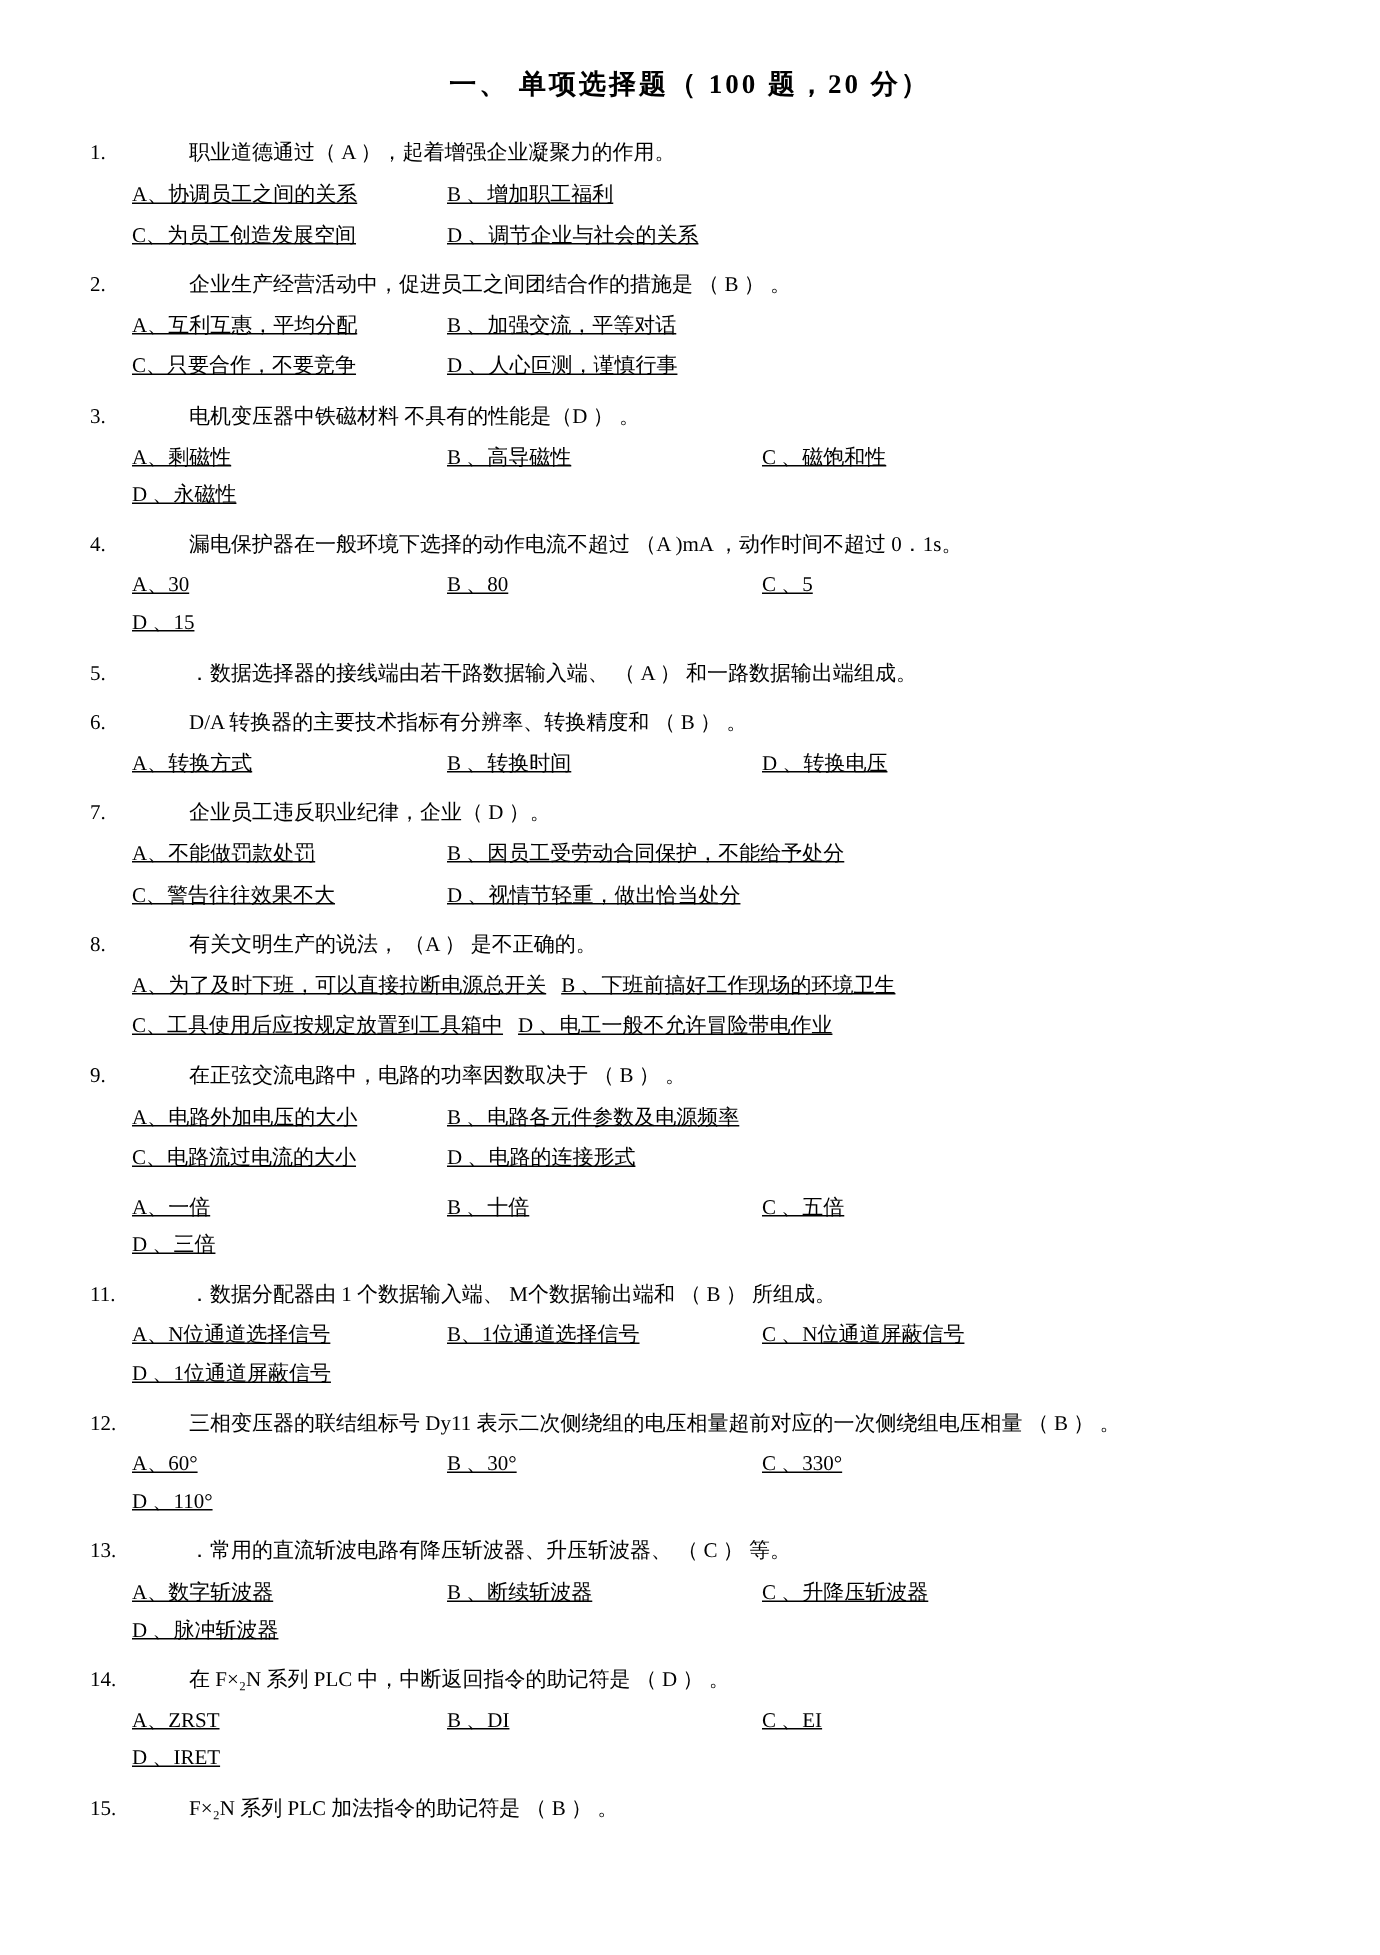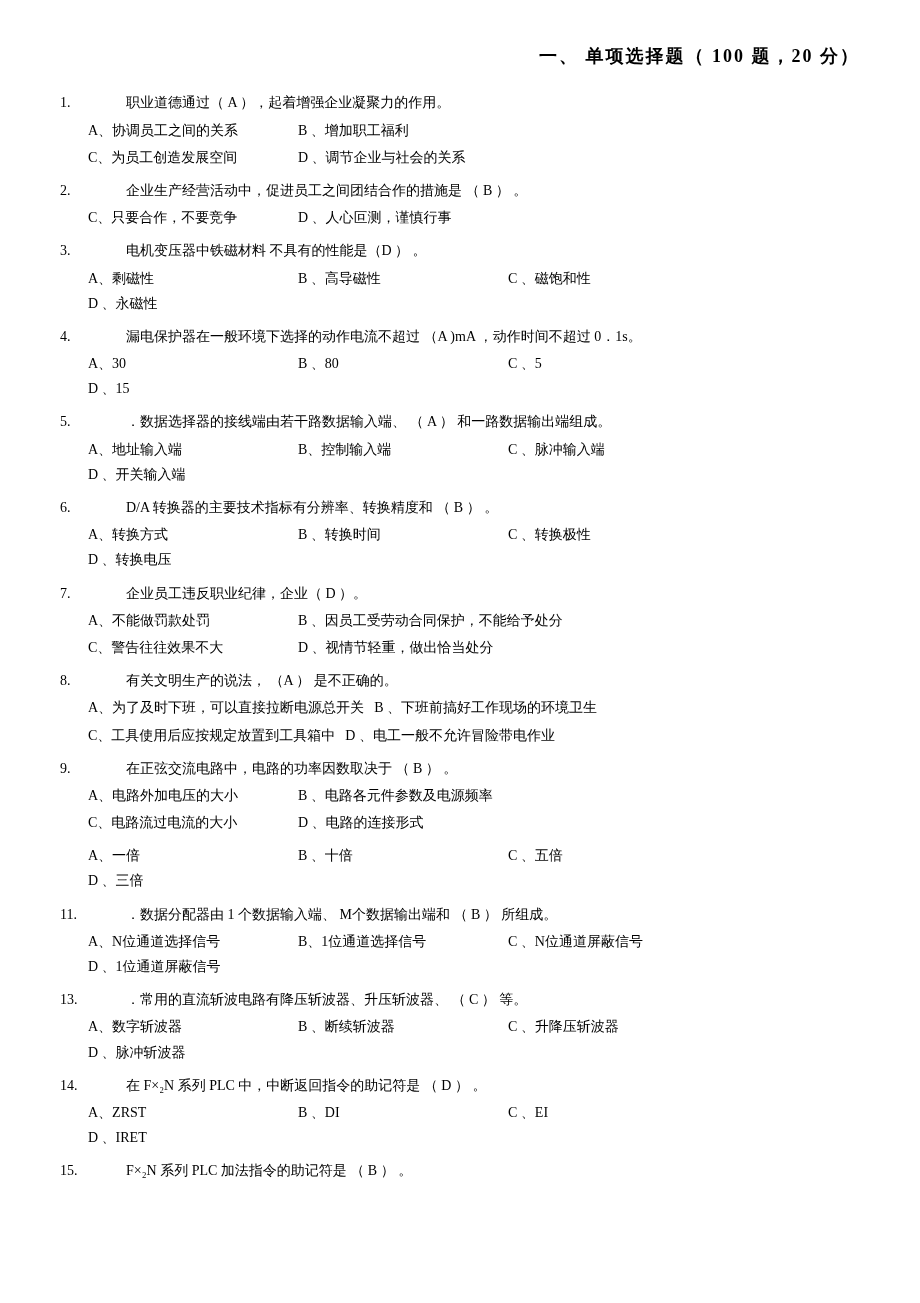--- a/index.html
+++ b/index.html
@@ -9,21 +9,21 @@
       font-size: 14px;
       color: #000;
       width: 920px;
       min-height: 1303px;
       padding: 40px 60px 60px 60px;
       line-height: 1.8;
     }
     .page-title {
       font-size: 18px;
       font-weight: bold;
-      text-align: right;
+      text-align: center;
       margin-bottom: 18px;
       letter-spacing: 2px;
     }
     .question-block {
       margin-bottom: 8px;
     }
     .question-line {
       display: flex;
       align-items: baseline;
       flex-wrap: wrap;
@@ -41,20 +41,21 @@
     .options-row {
       display: flex;
       flex-wrap: wrap;
       margin-left: 28px;
       margin-bottom: 2px;
     }
     .option {
       min-width: 200px;
       margin-right: 10px;
       font-size: 14px;
+      text-decoration: underline;
     }
   </style>
 </head>
 <body>
 
 <div class="page-title">一、    单项选择题（ 100 题，20 分）</div>
 
 <div id="questions-container">
     <div class="question-block">
       <div class="question-line">
@@ -69,20 +70,24 @@
         <span class="option">C、为员工创造发展空间</span>
         <span class="option">D  、调节企业与社会的关系</span>
       </div>
     </div>
     <div class="question-block">
       <div class="question-line">
         <span class="q-num">2.</span>
         <span class="q-text">企业生产经营活动中，促进员工之间团结合作的措施是         （ B ）  。</span>
       </div>
       <div class="options-row">
+        <span class="option">A、互利互惠，平均分配</span>
+        <span class="option">B  、加强交流，平等对话</span>
+      </div>
+      <div class="options-row">
         <span class="option">C、只要合作，不要竞争</span>
         <span class="option">D  、人心叵测，谨慎行事</span>
       </div>
     </div>
     <div class="question-block">
       <div class="question-line">
         <span class="q-num">3.</span>
         <span class="q-text">电机变压器中铁磁材料   不具有的性能是（D ）   。</span>
       </div>
       <div class="options-row">
@@ -102,36 +107,29 @@
         <span class="option">B 、80</span>
         <span class="option">C  、5</span>
         <span class="option">D 、15</span>
       </div>
     </div>
     <div class="question-block">
       <div class="question-line">
         <span class="q-num">5.</span>
         <span class="q-text">．数据选择器的接线端由若干路数据输入端、     （ A    ）  和一路数据输出端组成。</span>
       </div>
-      <div class="options-row">
-        <span class="option">A、地址输入端</span>
-        <span class="option">B、控制输入端</span>
-        <span class="option">C  、脉冲输入端</span>
-        <span class="option">D  、开关输入端</span>
-      </div>
     </div>
     <div class="question-block">
       <div class="question-line">
         <span class="q-num">6.</span>
         <span class="q-text">D/A 转换器的主要技术指标有分辨率、转换精度和       （ B ）   。</span>
       </div>
       <div class="options-row">
         <span class="option">A、转换方式</span>
         <span class="option">B  、转换时间</span>
-        <span class="option">C  、转换极性</span>
         <span class="option">D  、转换电压</span>
       </div>
     </div>
     <div class="question-block">
       <div class="question-line">
         <span class="q-num">7.</span>
         <span class="q-text">企业员工违反职业纪律，企业（   D  ）。</span>
       </div>
       <div class="options-row">
         <span class="option">A、不能做罚款处罚</span>
@@ -185,20 +183,32 @@
       </div>
       <div class="options-row">
         <span class="option">A、N位通道选择信号</span>
         <span class="option">B、1位通道选择信号</span>
         <span class="option">C  、N位通道屏蔽信号</span>
         <span class="option">D  、1位通道屏蔽信号</span>
       </div>
     </div>
     <div class="question-block">
       <div class="question-line">
+        <span class="q-num">12.</span>
+        <span class="q-text">三相变压器的联结组标号    Dy11 表示二次侧绕组的电压相量超前对应的一次侧绕组电压相量       （ B ）   。</span>
+      </div>
+      <div class="options-row">
+        <span class="option">A、60°</span>
+        <span class="option">B  、30°</span>
+        <span class="option">C  、330°</span>
+        <span class="option">D  、110°</span>
+      </div>
+    </div>
+    <div class="question-block">
+      <div class="question-line">
         <span class="q-num">13.</span>
         <span class="q-text">．常用的直流斩波电路有降压斩波器、升压斩波器、        （ C ）   等。</span>
       </div>
       <div class="options-row">
         <span class="option">A、数字斩波器</span>
         <span class="option">B  、断续斩波器</span>
         <span class="option">C  、升降压斩波器</span>
         <span class="option">D  、脉冲斩波器</span>
       </div>
     </div>

